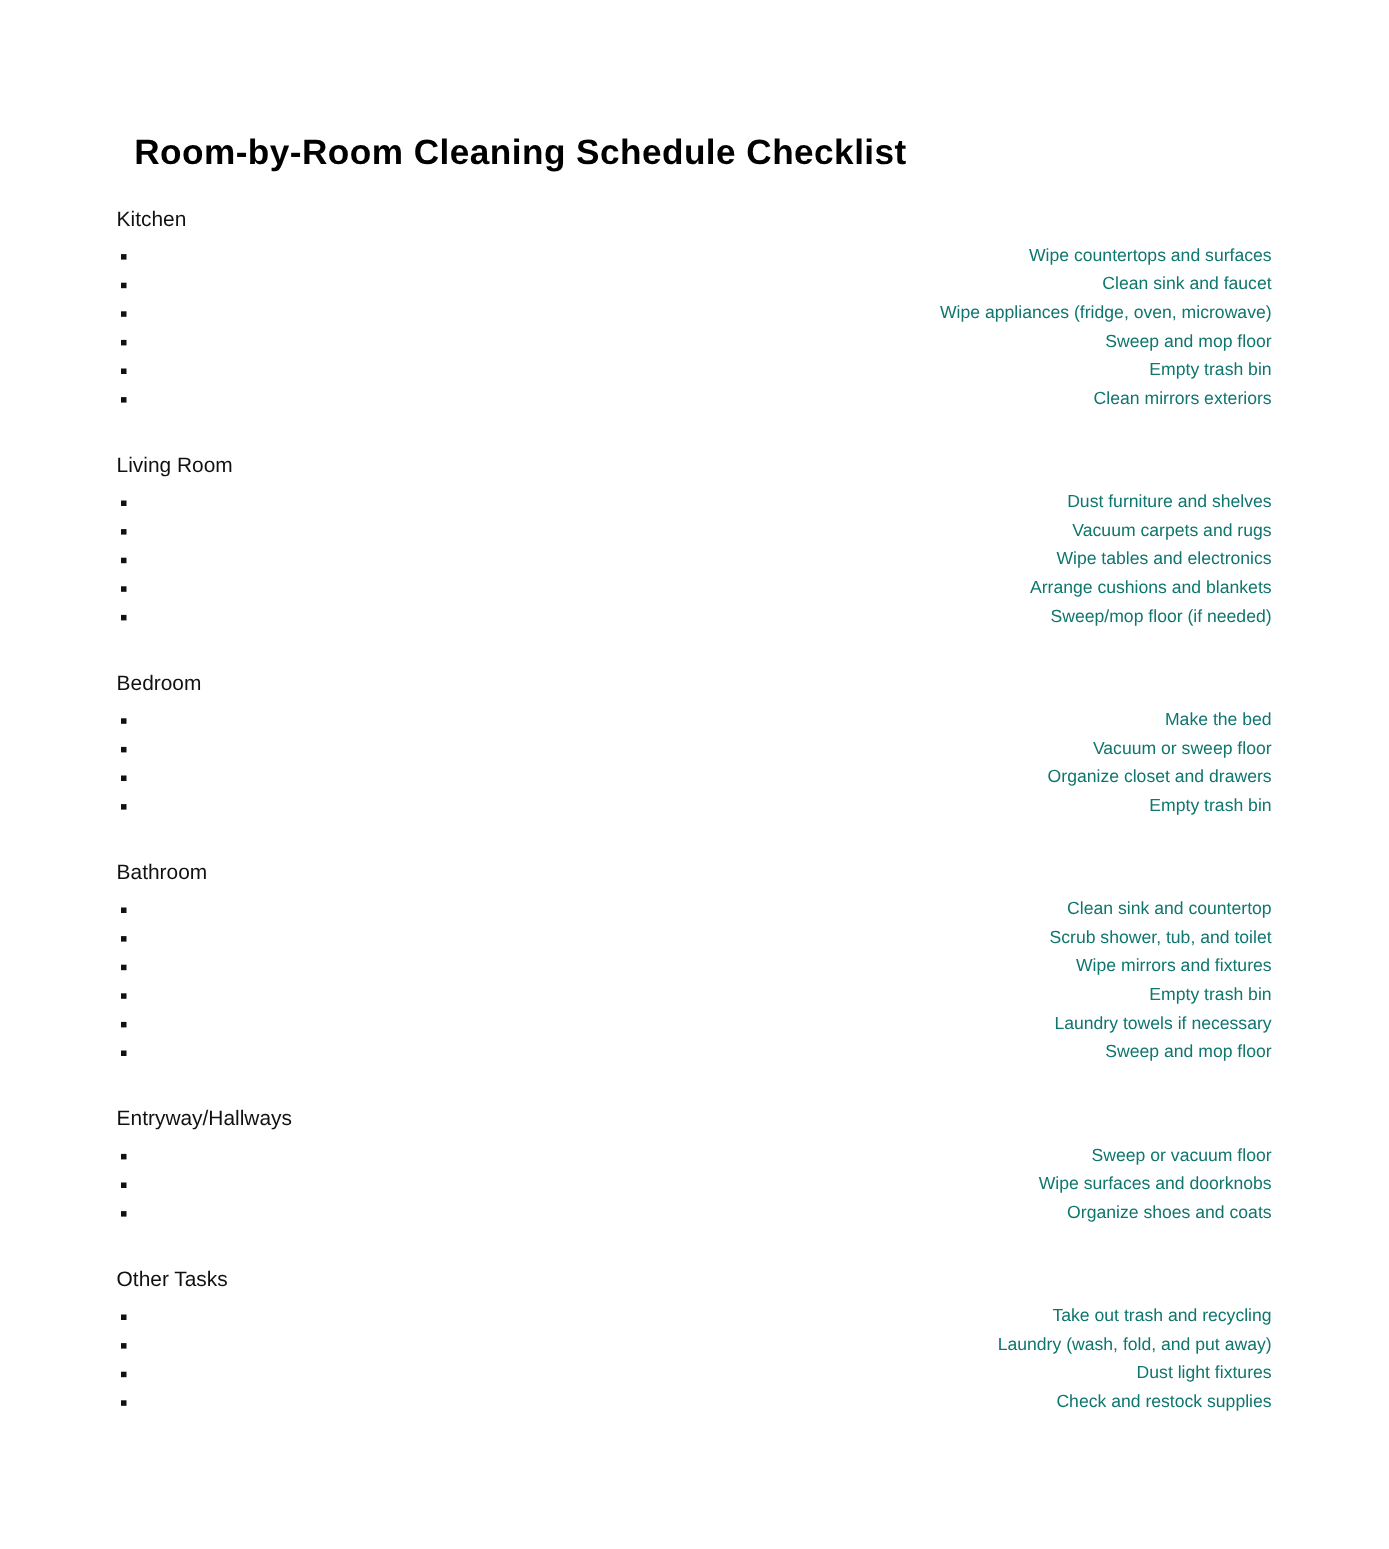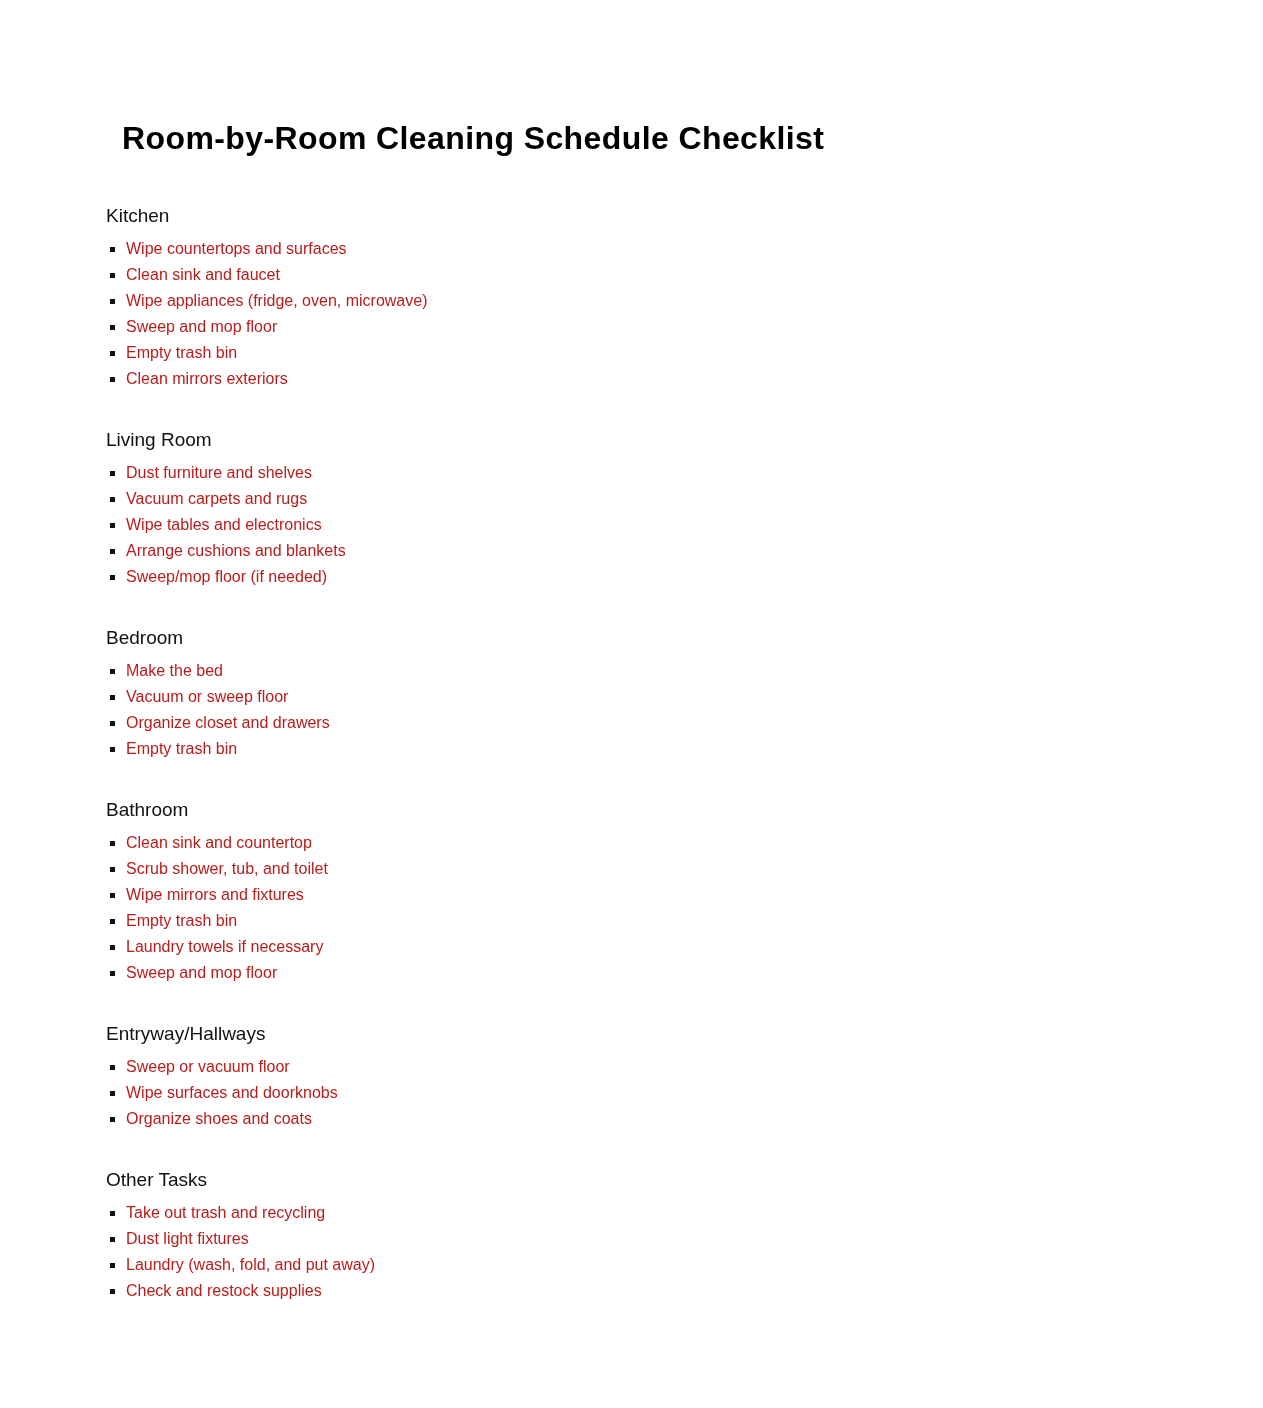--- a/index.html
+++ b/index.html
@@ -42,32 +42,33 @@
       list-style: none;
       margin: 8px 0 0 0;
       padding: 0;
     }
     .task-item {
       position: relative;
       padding-left: 20px;
       font-size: 16px;
       line-height: 26px;
       height: 26px;
-      color: #b91c1c;
+      color: #0f766e;
+      text-align: right;
     }
     .bullet {
       position: absolute;
       left: 4px;
       top: 11px;
       width: 5px;
       height: 5px;
       background: #111111;
     }
     #sections .section + .section { margin-top: 36px; }
-    #sections { margin-top: 44px; }
+    #sections { margin-top: 28px; }
   </style>
 </head>
 <body>
 
 <div class="page">
   <h1 class="doc-title">Room-by-Room Cleaning Schedule Checklist</h1>
 
   <div id="sections">
 
     <section class="section">
@@ -121,19 +122,19 @@
         <li class="task-item"><span class="bullet"></span><span>Sweep or vacuum floor</span></li>
         <li class="task-item"><span class="bullet"></span><span>Wipe surfaces and doorknobs</span></li>
         <li class="task-item"><span class="bullet"></span><span>Organize shoes and coats</span></li>
       </ul>
     </section>
 
     <section class="section">
       <h2 class="section-heading">Other Tasks</h2>
       <ul class="task-list">
         <li class="task-item"><span class="bullet"></span><span>Take out trash and recycling</span></li>
+        <li class="task-item"><span class="bullet"></span><span>Laundry (wash, fold, and put away)</span></li>
         <li class="task-item"><span class="bullet"></span><span>Dust light fixtures</span></li>
-        <li class="task-item"><span class="bullet"></span><span>Laundry (wash, fold, and put away)</span></li>
         <li class="task-item"><span class="bullet"></span><span>Check and restock supplies</span></li>
       </ul>
     </section>
   </div>
 </div>
 
 </body></html>

